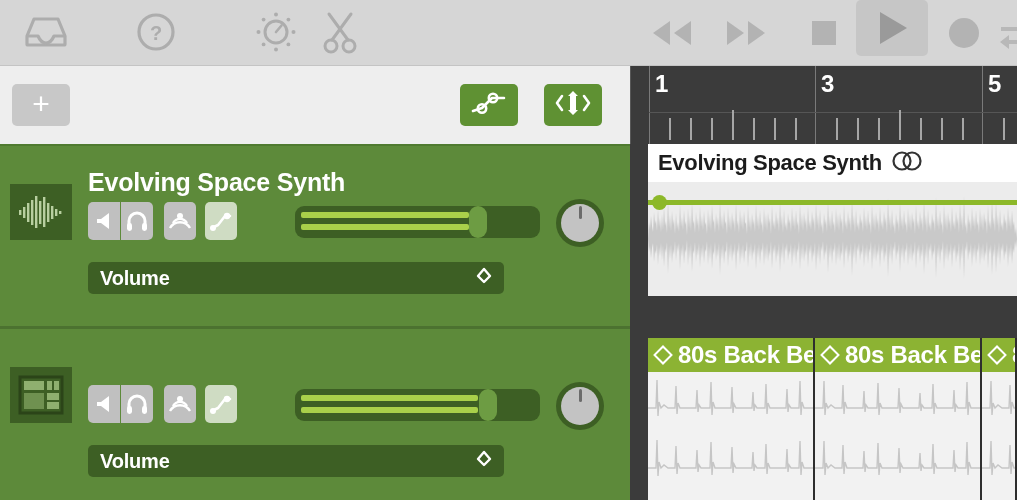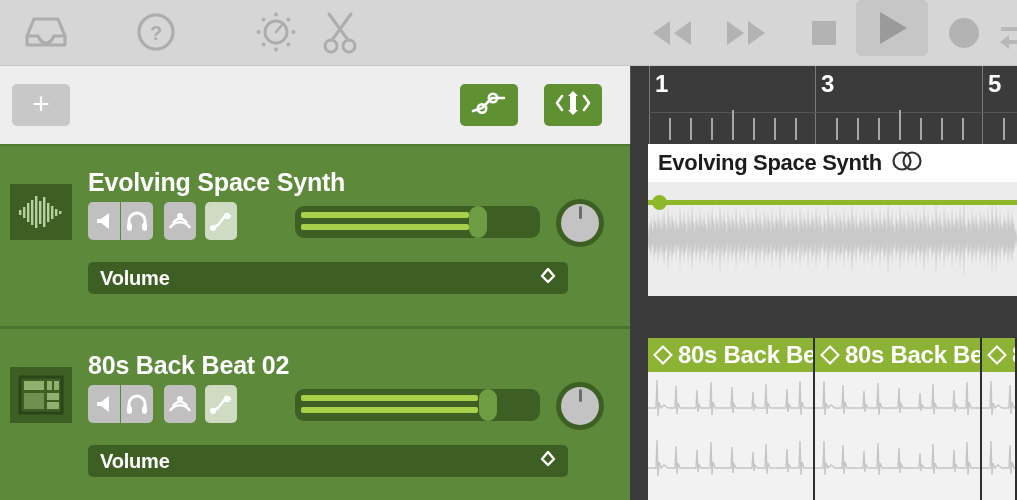--- a/index.html
+++ b/index.html
@@ -142,21 +142,21 @@
   .knob .cap .pointer {
     position: absolute; left: 50%; top: 2px;
     margin-left: -1.5px;
     width: 3px; height: 13px;
     background: #6b6b6b;
     border-radius: 2px;
   }
 
   .dropdown {
     position: absolute; left: 88px; top: 116px;
-    width: 480px; height: 32px;
+    width: 416px; height: 32px;
     background: #3d5f24;
     border-radius: 5px;
     display: flex; align-items: center;
   }
   .dropdown .dd-label {
     color: #ffffff; font-size: 20px; font-weight: bold;
     margin-left: 12px; letter-spacing: -0.2px;
   }
   .dropdown .dd-arrows {
     position: absolute; right: 12px; top: 50%;
@@ -446,21 +446,20 @@
           <rect x="2" y="2" width="42" height="36" fill="none" stroke="#2b4418" stroke-width="3"></rect>
           <rect x="6" y="6" width="20" height="9" fill="#8fb06f"></rect>
           <rect x="29" y="6" width="5" height="9" fill="#8fb06f"></rect>
           <rect x="36" y="6" width="5" height="9" fill="#8fb06f"></rect>
           <rect x="6" y="18" width="20" height="16" fill="#6f9150"></rect>
           <rect x="29" y="18" width="12" height="7" fill="#8fb06f"></rect>
           <rect x="29" y="27" width="12" height="7" fill="#8fb06f"></rect>
         </svg>
       </div>
 
-      <div class="tk-name">80s Back Beat 02</div>
 
       <div class="tk-btns">
         <div class="sq mute">
           <svg width="22" height="20" viewBox="0 0 22 20">
             <path d="M16 2 L16 18 L8 12 L4 12 L4 8 L8 8 Z" fill="#ffffff"></path>
           </svg>
         </div>
         <div class="sq solo">
           <svg width="24" height="22" viewBox="0 0 24 22">
             <path d="M4 16 L4 11 A8 8 0 0 1 20 11 L20 16" fill="none" stroke="#ffffff" stroke-width="3"></path>

